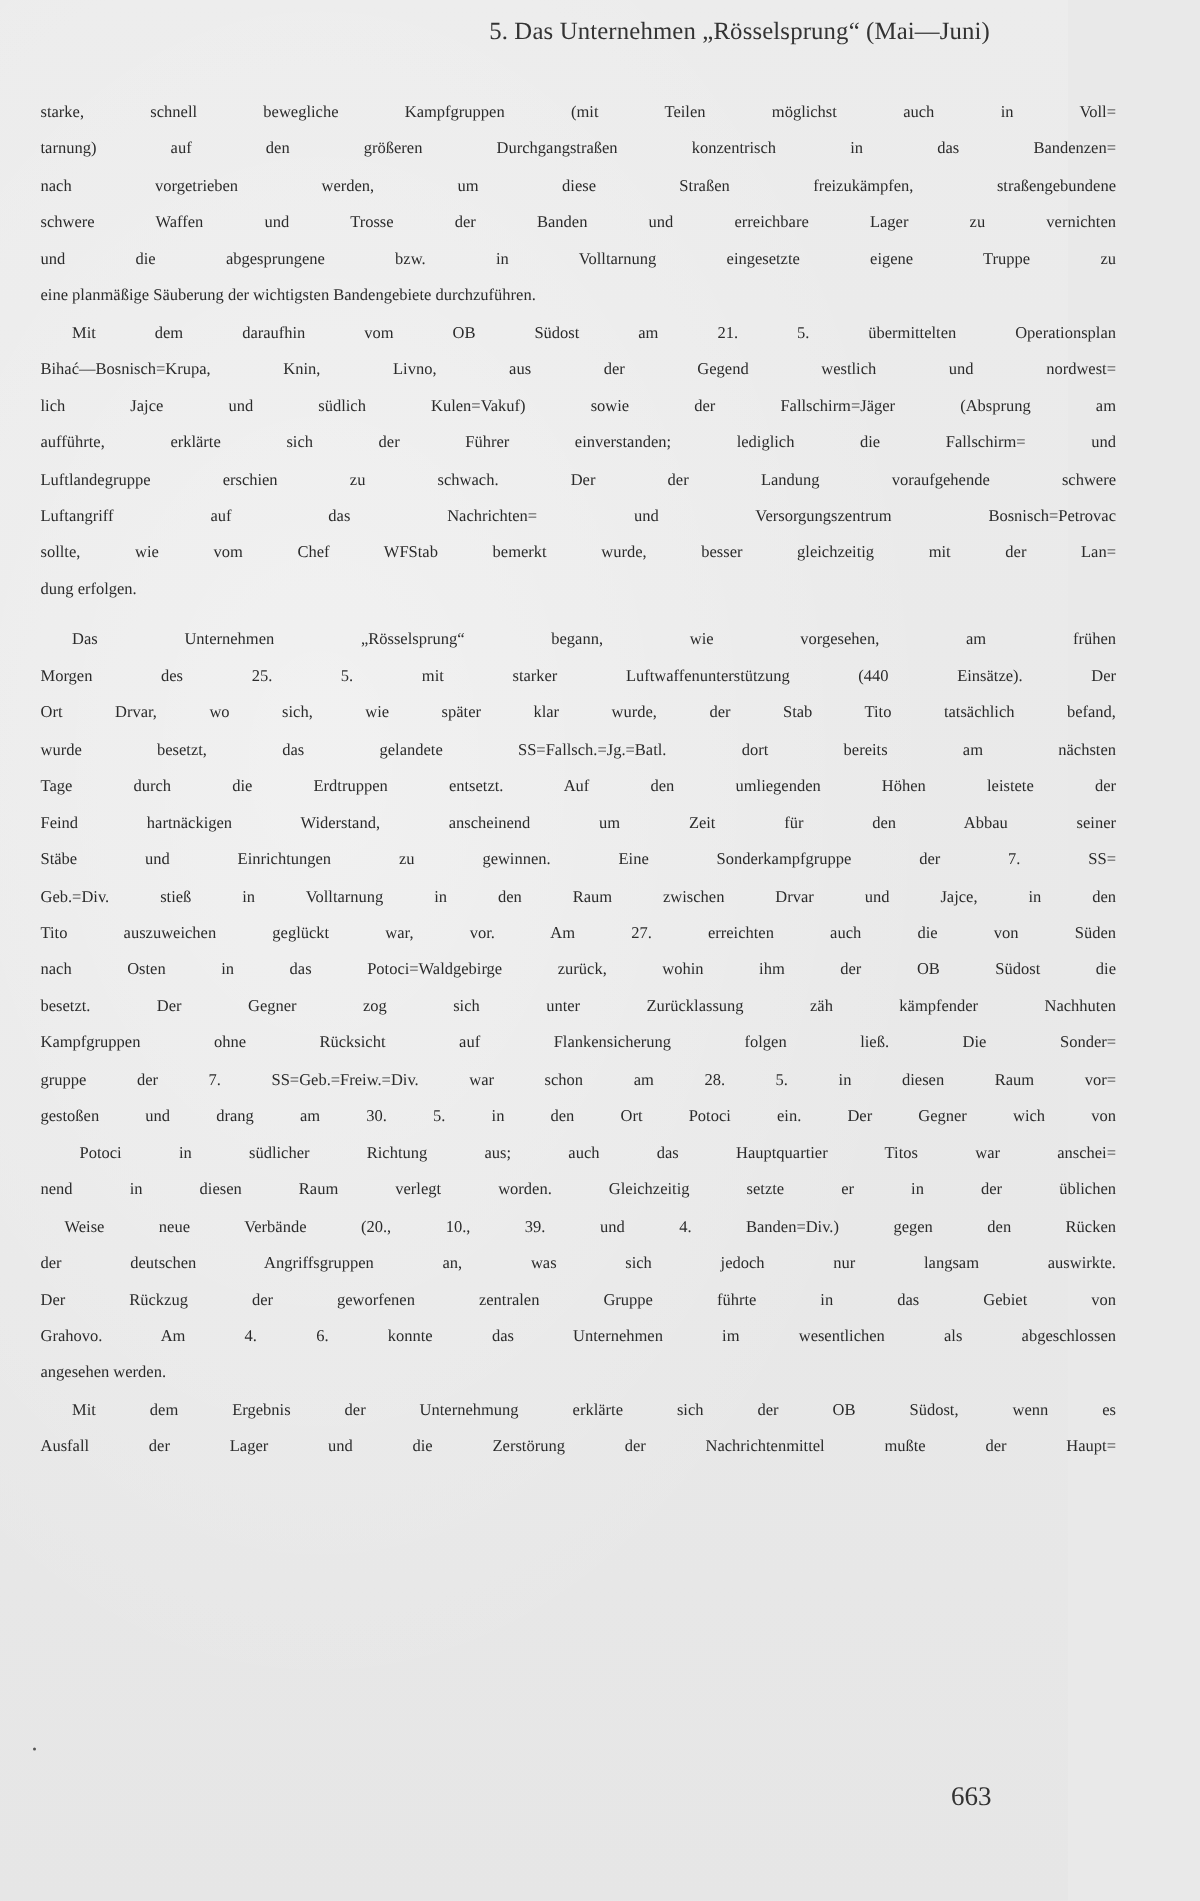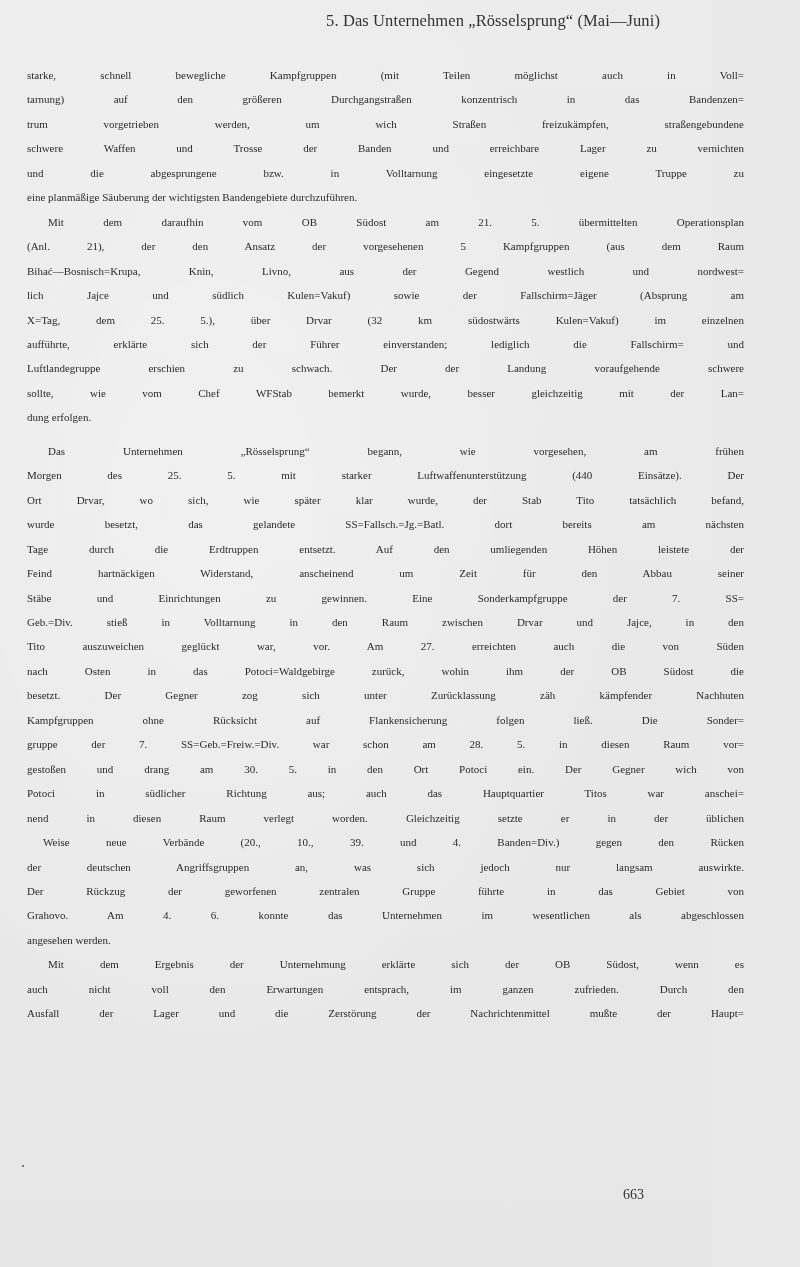--- a/index.html
+++ b/index.html
@@ -57,84 +57,82 @@
       text-align-last: left;
     }
     .para.indent .line.first {
       text-indent: 21px;
     }
     .para.gap-before {
       margin-top: 9px;
     }
     .folio {
       position: absolute;
-      right: 68px;
+      right: 51px;
       top: 1187px;
-      font-size: 14px;
+      font-size: 18px;
       color: #333;
     }
     .speck {
       position: absolute;
       width: 2px; height: 2px;
       background: #555;
       border-radius: 1px;
     }
   </style>
 </head>
 <body>
 
 <div class="page">
   <div class="running-head">5. Das Unternehmen „Rösselsprung“ (Mai—Juni)</div>
 
   <div class="text-block" id="text-block">
       <p class="para">
         <span class="line first" style="white-space: normal;">starke, schnell bewegliche Kampfgruppen (mit Teilen möglichst auch in Voll=</span>
         <span class="line" style="white-space: normal;">tarnung) auf den größeren Durchgangstraßen konzentrisch in das Bandenzen=</span>
-        <span class="line" style="white-space: normal;">trum vorgetrieben werden, um wich Straßen freizukämpfen, straßengebundene</span>
+        <span class="line" style="white-space: normal;">nach vorgetrieben werden, um diese Straßen freizukämpfen, straßengebundene</span>
         <span class="line" style="white-space: normal;">schwere Waffen und Trosse der Banden und erreichbare Lager zu vernichten</span>
         <span class="line" style="white-space: normal;">und die abgesprungene bzw. in Volltarnung eingesetzte eigene Truppe zu</span>
         <span class="line last">eine planmäßige Säuberung der wichtigsten Bandengebiete durchzuführen.</span>
       </p>
       <p class="para indent">
         <span class="line first" style="white-space: normal;">Mit dem daraufhin vom OB Südost am 21. 5. übermittelten Operationsplan</span>
-        <span class="line" style="white-space: normal;">(Anl. 21), der den Ansatz der vorgesehenen 5 Kampfgruppen (aus dem Raum</span>
         <span class="line" style="white-space: normal;">Bihać—Bosnisch=Krupa, Knin, Livno, aus der Gegend westlich und nordwest=</span>
         <span class="line" style="white-space: normal;">lich Jajce und südlich Kulen=Vakuf) sowie der Fallschirm=Jäger (Absprung am</span>
-        <span class="line" style="white-space: normal;">X=Tag, dem 25. 5.), über Drvar (32 km südostwärts Kulen=Vakuf) im einzelnen</span>
         <span class="line" style="white-space: normal;">aufführte, erklärte sich der Führer einverstanden; lediglich die Fallschirm= und</span>
         <span class="line" style="white-space: normal;">Luftlandegruppe erschien zu schwach. Der der Landung voraufgehende schwere</span>
+        <span class="line" style="white-space: normal;">Luftangriff auf das Nachrichten= und Versorgungszentrum Bosnisch=Petrovac</span>
         <span class="line" style="white-space: normal;">sollte, wie vom Chef WFStab bemerkt wurde, besser gleichzeitig mit der Lan=</span>
         <span class="line last">dung erfolgen.</span>
       </p>
       <p class="para indent gap-before">
         <span class="line first" style="white-space: normal;">Das Unternehmen „Rösselsprung“ begann, wie vorgesehen, am frühen</span>
         <span class="line" style="white-space: normal;">Morgen des 25. 5. mit starker Luftwaffenunterstützung (440 Einsätze). Der</span>
         <span class="line" style="white-space: normal;">Ort Drvar, wo sich, wie später klar wurde, der Stab Tito tatsächlich befand,</span>
         <span class="line" style="white-space: normal;">wurde besetzt, das gelandete SS=Fallsch.=Jg.=Batl. dort bereits am nächsten</span>
         <span class="line" style="white-space: normal;">Tage durch die Erdtruppen entsetzt. Auf den umliegenden Höhen leistete der</span>
         <span class="line" style="white-space: normal;">Feind hartnäckigen Widerstand, anscheinend um Zeit für den Abbau seiner</span>
         <span class="line" style="white-space: normal;">Stäbe und Einrichtungen zu gewinnen. Eine Sonderkampfgruppe der 7. SS=</span>
         <span class="line" style="white-space: normal;">Geb.=Div. stieß in Volltarnung in den Raum zwischen Drvar und Jajce, in den</span>
         <span class="line" style="white-space: normal;">Tito auszuweichen geglückt war, vor. Am 27. erreichten auch die von Süden</span>
         <span class="line" style="white-space: normal;">nach Osten in das Potoci=Waldgebirge zurück, wohin ihm der OB Südost die</span>
         <span class="line" style="white-space: normal;">besetzt. Der Gegner zog sich unter Zurücklassung zäh kämpfender Nachhuten</span>
         <span class="line" style="white-space: normal;">Kampfgruppen ohne Rücksicht auf Flankensicherung folgen ließ. Die Sonder=</span>
         <span class="line" style="white-space: normal; font-family: Liberation Serif, serif;">gruppe der 7. SS=Geb.=Freiw.=Div. war schon am 28. 5. in diesen Raum vor=</span>
         <span class="line" style="white-space: normal;">gestoßen und drang am 30. 5. in den Ort Potoci ein. Der Gegner wich von</span>
-        <span class="line" style="white-space: normal;">Potoci in südlicher Richtung aus; auch das Hauptquartier Titos war anschei=</span>
+        <span class="line" style="white-space: normal; margin-left: 26px;">Potoci in südlicher Richtung aus; auch das Hauptquartier Titos war anschei=</span>
         <span class="line" style="white-space: normal;">nend in diesen Raum verlegt worden. Gleichzeitig setzte er in der üblichen</span>
         <span class="line" style="white-space: normal; margin-left: 16px;">Weise neue Verbände (20., 10., 39. und 4. Banden=Div.) gegen den Rücken</span>
         <span class="line" style="white-space: normal;">der deutschen Angriffsgruppen an, was sich jedoch nur langsam auswirkte.</span>
         <span class="line" style="white-space: normal;">Der Rückzug der geworfenen zentralen Gruppe führte in das Gebiet von</span>
         <span class="line" style="white-space: normal;">Grahovo. Am 4. 6. konnte das Unternehmen im wesentlichen als abgeschlossen</span>
         <span class="line last">angesehen werden.</span>
       </p>
       <p class="para indent">
         <span class="line first" style="white-space: normal;">Mit dem Ergebnis der Unternehmung erklärte sich der OB Südost, wenn es</span>
-        <span class="line" style="white-space: normal;">auch nicht voll den Erwartungen entsprach, im ganzen zufrieden. Durch den</span>
         <span class="line" style="white-space: normal;">Ausfall der Lager und die Zerstörung der Nachrichtenmittel mußte der Haupt=</span>
       </p>
     </div>
 
   <div class="folio">663</div>
 
   <span class="speck" style="left:22px; top:1165px;"></span>
 </div>
 
 </body></html>

